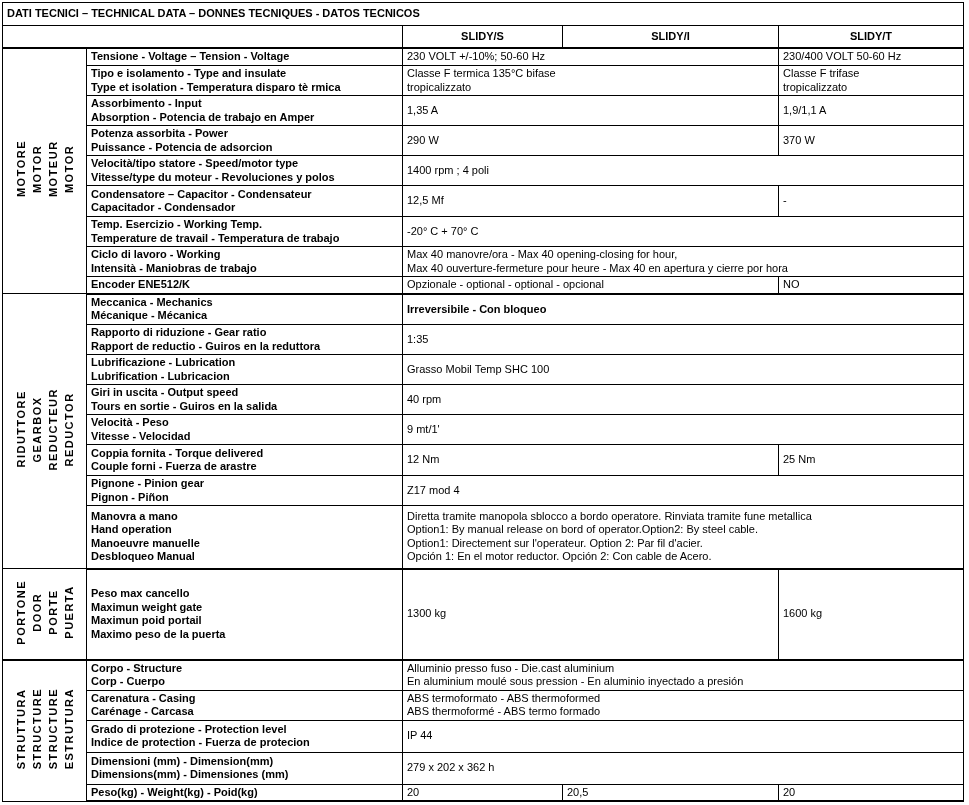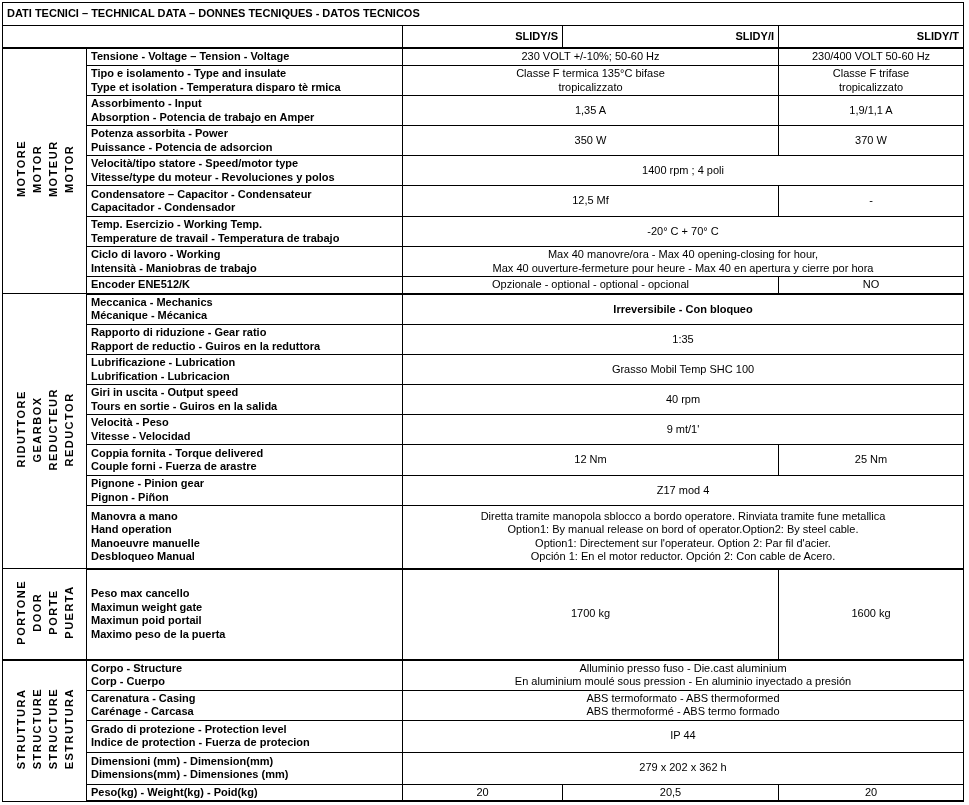--- a/index.html
+++ b/index.html
@@ -24,31 +24,30 @@
     vertical-align: middle;
     overflow: hidden;
   }
   td.title-cell {
     text-align: left;
     font-weight: bold;
     font-size: 12.5px;
     border-bottom: 2px solid #000;
   }
   td.col-header {
-    text-align: right;
+    text-align: center;
     font-weight: bold;
     font-size: 11.5px;
   }
   td.label-cell {
     font-weight: bold;
     white-space: pre-line;
     padding-left: 7px;
   }
   td.value-cell {
-    text-align: center;
     white-space: pre-line;
   }
   td.bold-value { font-weight: bold; }
   td.section-cell {
     text-align: center;
     vertical-align: middle;
     border-left: 2px solid #000;
     padding: 0;
   }
   .vlabel {
@@ -109,21 +108,21 @@
   </tr>
   <tr style="height:29px">
     <td class="label-cell">Assorbimento - Input
 Absorption - Potencia de trabajo en Amper</td>
     <td class="value-cell" colspan="2">1,35 A</td>
     <td class="value-cell">1,9/1,1 A</td>
   </tr>
   <tr style="height:29px">
     <td class="label-cell">Potenza assorbita - Power
 Puissance - Potencia de adsorcion</td>
-    <td class="value-cell" colspan="2">350 W</td>
+    <td class="value-cell" colspan="2">290 W</td>
     <td class="value-cell">370 W</td>
   </tr>
   <tr style="height:29px">
     <td class="label-cell">Velocità/tipo statore - Speed/motor type
 Vitesse/type du moteur - Revoluciones y polos</td>
     <td class="value-cell" colspan="3">1400 rpm ; 4 poli</td>
   </tr>
   <tr style="height:31px">
     <td class="label-cell">Condensatore – Capacitor - Condensateur
 Capacitador - Condensador</td>
@@ -204,21 +203,21 @@
     <td class="section-cell">
       <span class="vlabel">PORTONE
 DOOR
 PORTE
 PUERTA</span>
     </td>
     <td class="label-cell">Peso max cancello
 Maximun weight gate
 Maximun poid portail
 Maximo peso de la puerta</td>
-    <td class="value-cell" colspan="2">1700 kg</td>
+    <td class="value-cell" colspan="2">1300 kg</td>
     <td class="value-cell">1600 kg</td>
   </tr>
 
   <tr style="height:29px">
     <td class="section-cell" rowspan="5">
       <span class="vlabel">STRUTTURA
 STRUCTURE
 STRUCTURE
 ESTRUTURA</span>
     </td>

